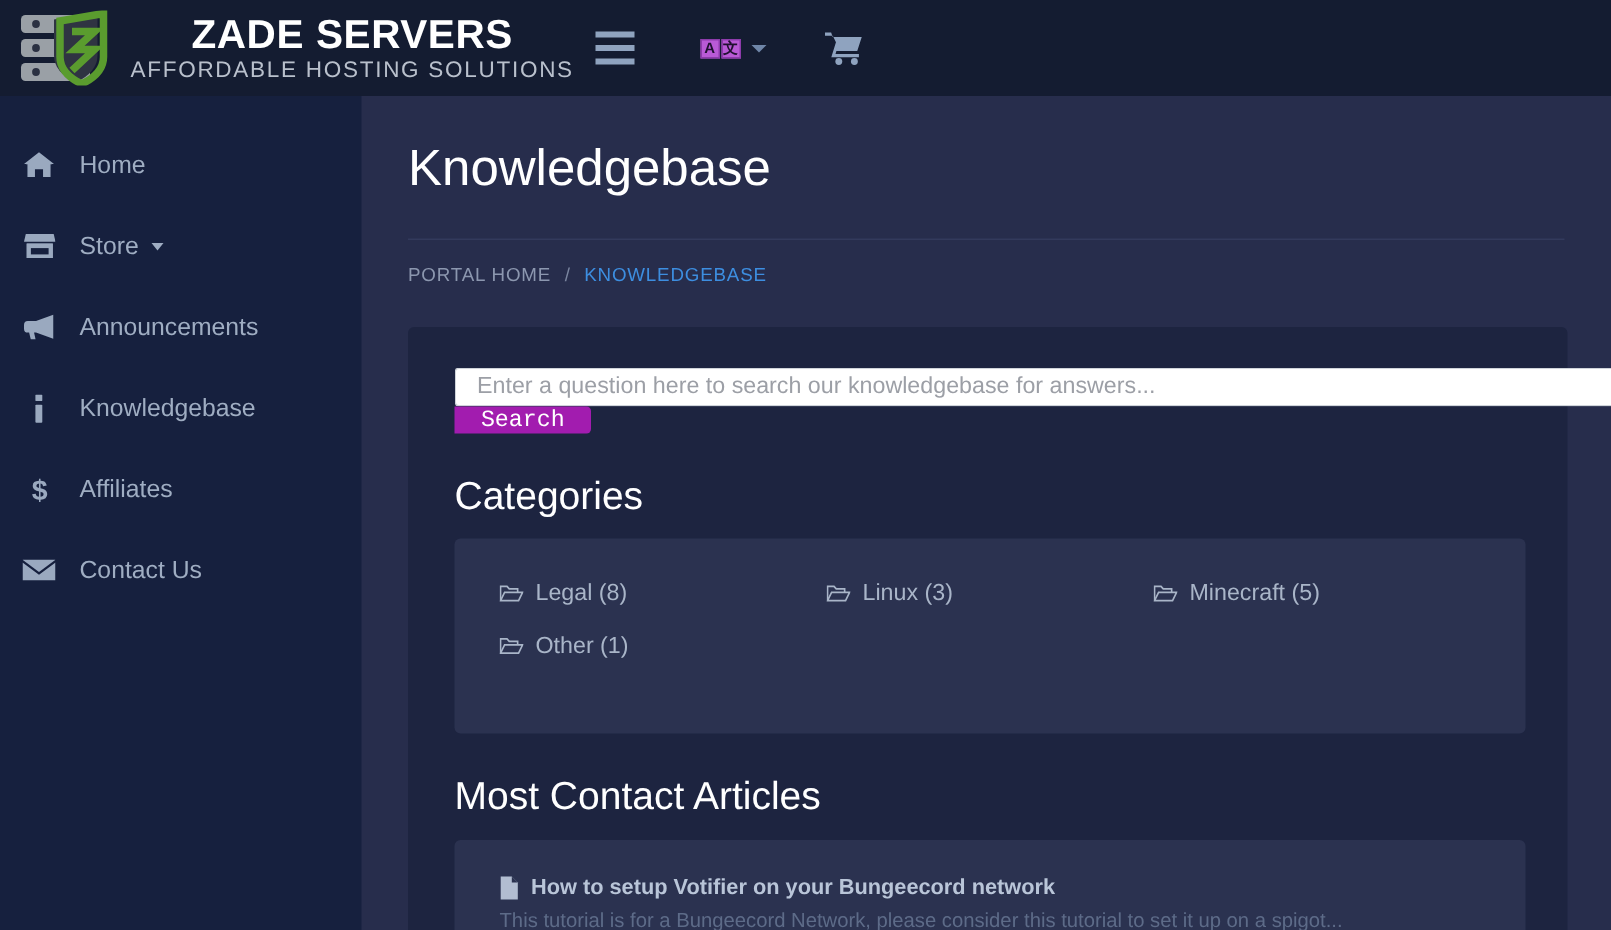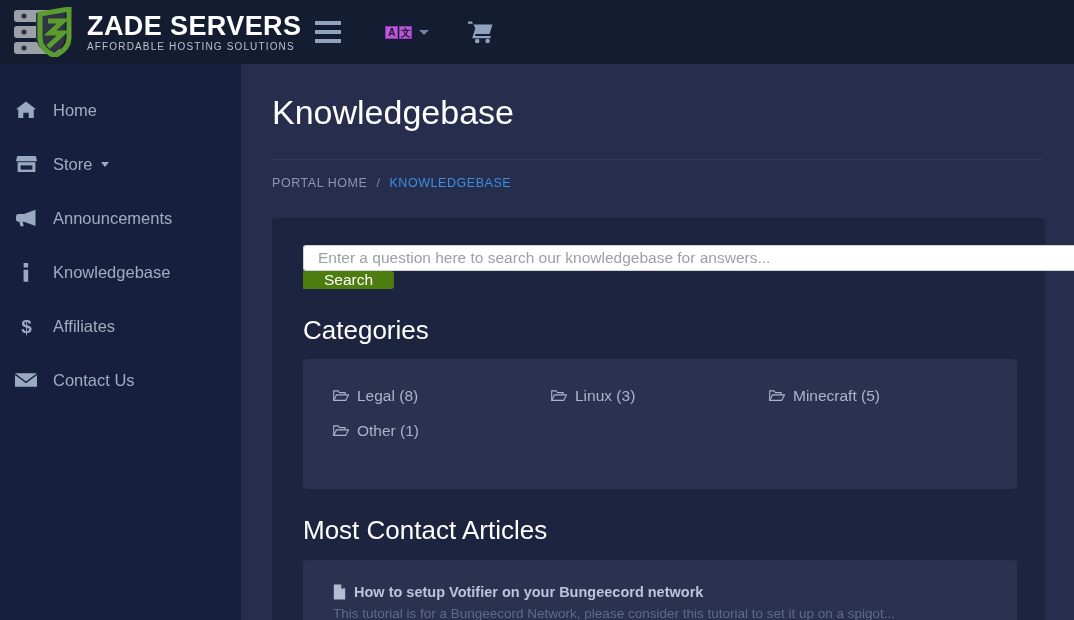--- a/index.html
+++ b/index.html
@@ -22,20 +22,21 @@
     display: flex;
     align-items: center;
     padding-left: 12px;
     z-index: 5;
   }
 
   #logo-block {
     display: flex;
     align-items: center;
     height: 52px;
+    text-align: center;
   }
 
   #logo-mark {
     position: relative;
     width: 74px;
     height: 50px;
     flex: 0 0 74px;
   }
 
   #logo-text {
@@ -44,21 +45,21 @@
   }
   #logo-title {
     display: block;
     font-size: 27px;
     font-weight: bold;
     color: #ffffff;
     letter-spacing: 0.4px;
   }
   #logo-sub {
     display: block;
-    font-size: 10px;
+    font-size: 15px;
     color: #b9c0cc;
     letter-spacing: 1.15px;
     margin-top: 2px;
   }
 
   #hamburger {
     margin-left: 14px;
     width: 26px;
     height: 22px;
     display: flex;
@@ -204,24 +205,24 @@
     color: #31343a;
     padding: 0 14px;
     font-family: "Liberation Sans", sans-serif;
     outline: none;
   }
   #search-input::placeholder { color: #9c9fa6; }
   #search-btn {
     width: 91px;
     border: none;
     border-radius: 0 3px 3px 0;
-    background: #4d7c0f;
+    background: #a21caf;
     color: #ffffff;
     font-size: 15.5px;
-    font-family: Liberation Sans, sans-serif;
+    font-family: Liberation Mono, monospace;
     cursor: pointer;
   }
 
   .section-title {
     font-size: 26px;
     font-weight: normal;
     color: #ffffff;
     margin-top: 26px;
   }
 

